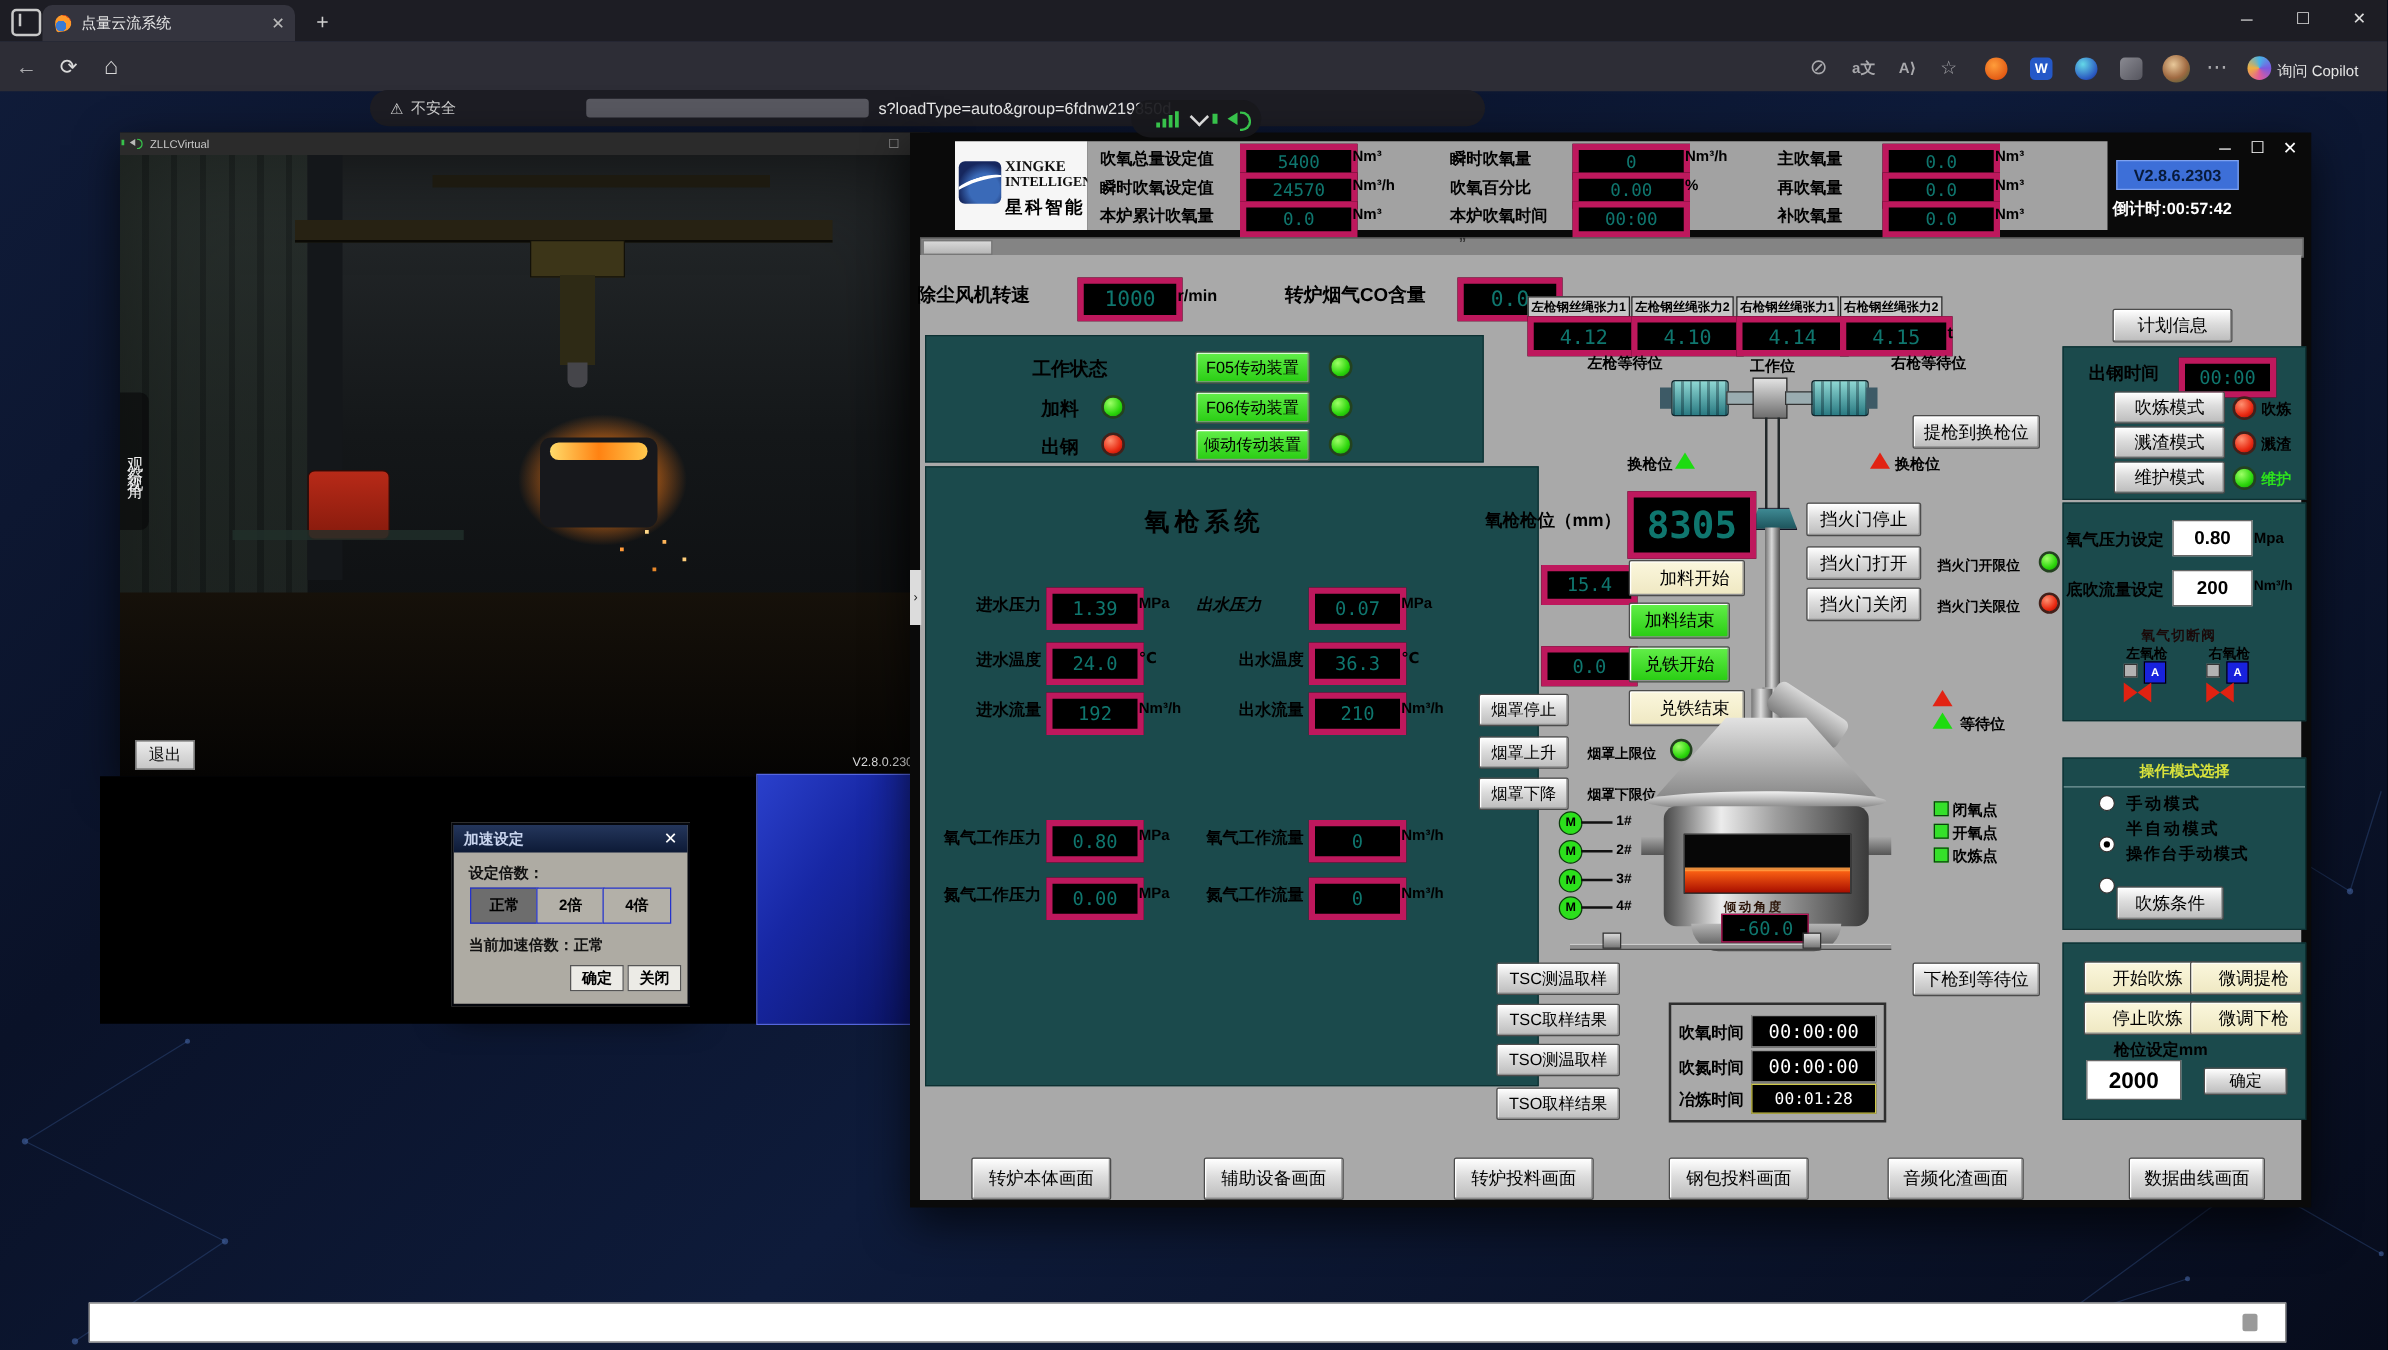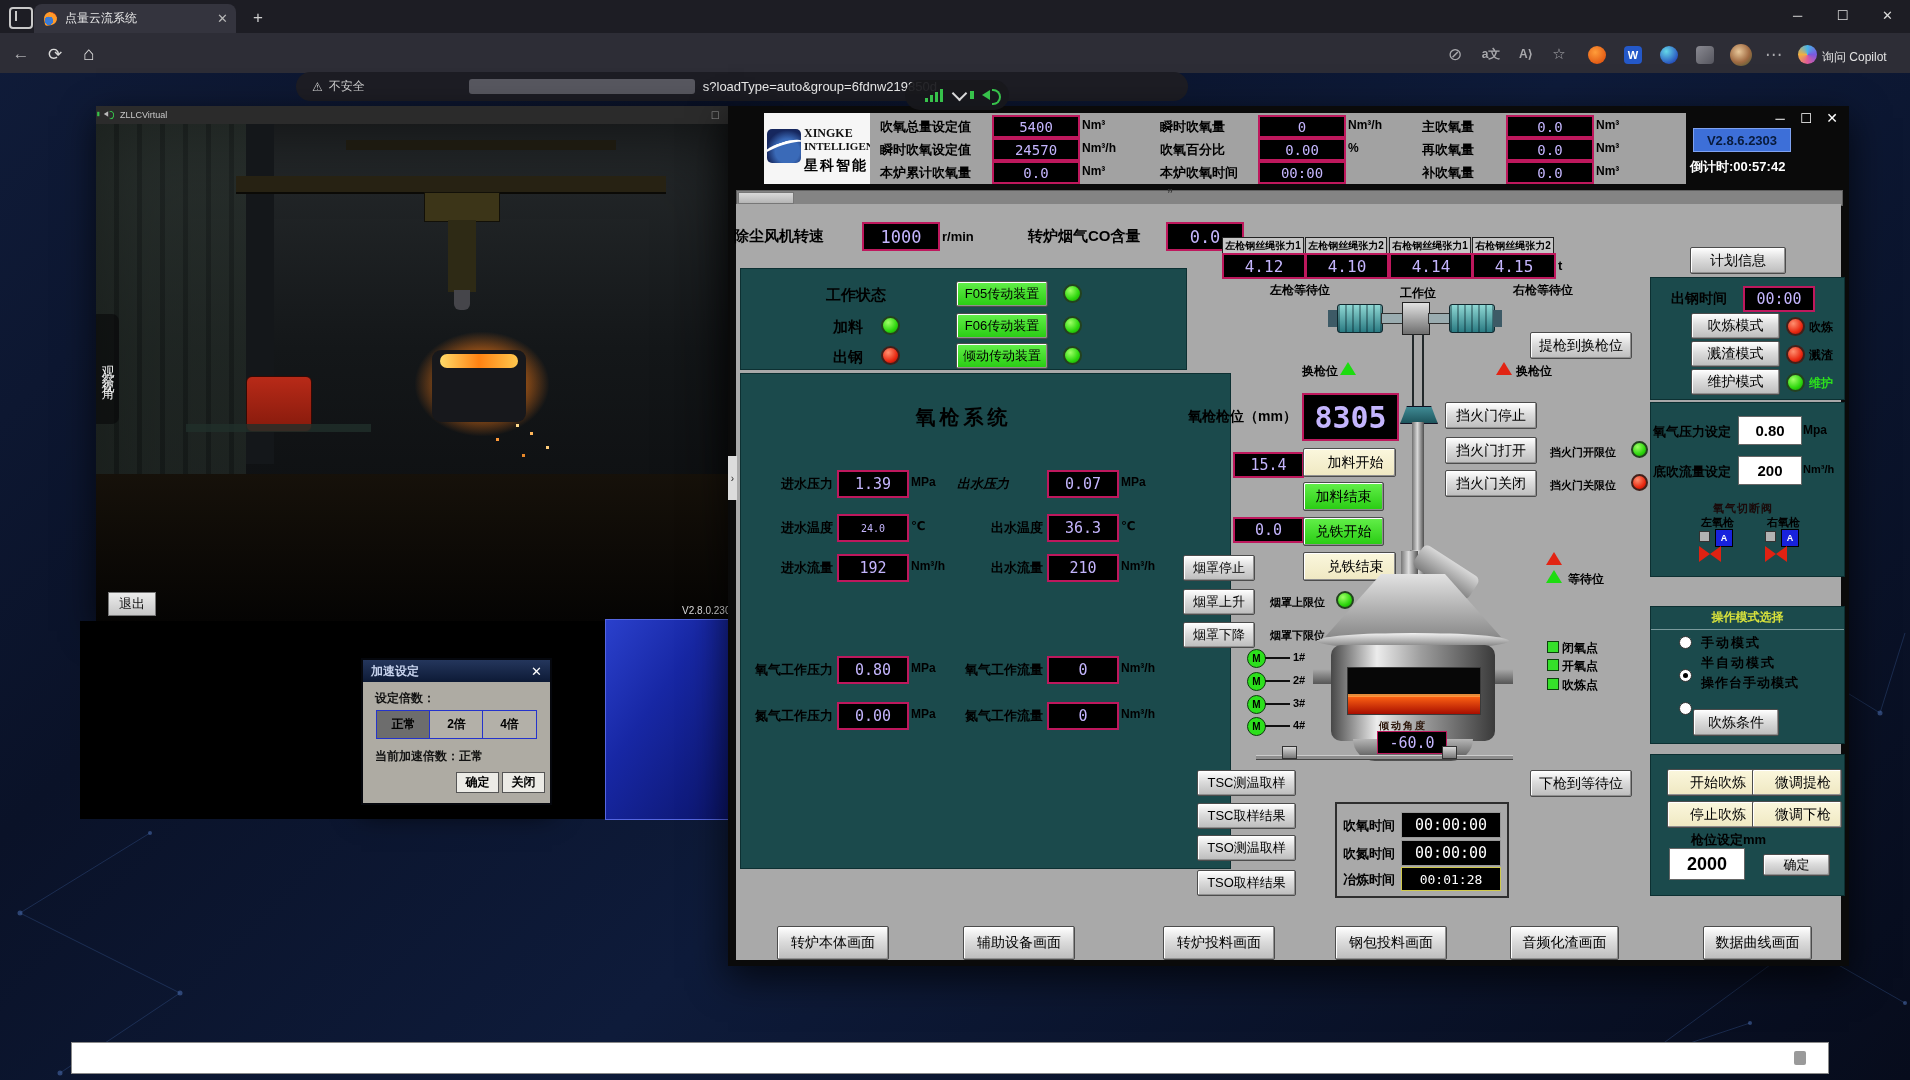--- a/index.html
+++ b/index.html
@@ -22,21 +22,21 @@
   
   .viewer{left:64px;top:106px;width:648px;height:515px;background:#151515;box-shadow:0 10px 32px rgba(0,0,0,.65);margin-left:32px;}
   .vtitle{left:0;top:0;width:648px;height:18px;background:#2b2b2b;display:flex;align-items:center;color:#c9c9c9;font-size:9px;}
   .vp{left:0;top:18px;width:648px;height:497px;overflow:hidden;background:linear-gradient(180deg,#272b2d 0%,#141719 45%,#0a0b0d 100%);box-shadow:inset 0 0 80px rgba(0,0,0,.8);}
   .viewtab{left:0;top:190px;width:23px;height:110px;background:rgba(8,8,10,.62);border-radius:0 7px 7px 0;color:#f0f0f0;
     writing-mode:vertical-rl;text-orientation:upright;letter-spacing:7px;font-size:13px;display:flex;align-items:center;justify-content:center;}
   .exitbtn{left:12px;top:468px;width:46px;height:22px;background:linear-gradient(#ececec,#c6c6c6);border:1px solid #777;font-size:13px;color:#111;}
   
   .hmi{left:728px;top:106px;width:1121px;height:860px;background:#0a0a0a;box-shadow:0 12px 36px rgba(0,0,0,.7);}
   .lbl{font-weight:bold;color:#000;}
-  .disp{background:#000;color:#c4b5fd;font-family:"DejaVu Sans Mono",monospace;border:2px solid #be185d;display:flex;align-items:center;justify-content:center;}
+  .disp{background:#000;color:#0f766e;font-family:"DejaVu Sans Mono",monospace;border:5px solid #be185d;display:flex;align-items:center;justify-content:center;}
   .wdisp{color:#fff;}
   .btn3d{background:linear-gradient(180deg,#ffffff,#dcdcdc 45%,#bcbcbc);border:1px solid #4c4c4c;border-radius:2px;
      box-shadow:inset -1px -1px 0 #8f8f8f,inset 1px 1px 0 #fff;font-weight:normal;color:#000;display:flex;align-items:center;justify-content:center;cursor:default;}
   .btn-green{background:linear-gradient(180deg,#63ef4a,#28cc12);}
   .btn-cream{background:linear-gradient(180deg,#fbf7dd,#efe8c2);padding-left:12px;}
   .led{border-radius:50%;border:2px solid #23421f;}
   .led.g{background:radial-gradient(circle at 35% 30%,#9dff66,#2cd60c 60%,#159202);}
   .led.r{background:radial-gradient(circle at 35% 30%,#ff9070,#e92a12 60%,#9c0400);border-color:#42201a;}
   .tri{width:0;height:0;border-left:8px solid transparent;border-right:8px solid transparent;}
   .tri.g{border-bottom:13px solid #1ddc10;}
@@ -247,21 +247,21 @@
       <div class="abs lbl" style="left:0;top:30px;width:445px;text-align:center;font-size:20px;letter-spacing:4px;">氧枪系统</div>
 
       <div class="abs lbl" style="left:6px;top:101px;width:86px;text-align:right;font-size:13px;">进水压力</div>
       <div class="abs disp" style="left:96px;top:96px;width:68px;height:24px;font-size:15px;">1.39</div>
       <div class="abs lbl" style="left:170px;top:101px;font-size:12px;">MPa</div>
       <div class="abs lbl" style="left:216px;top:101px;width:86px;font-size:13px;font-style:italic;">出水压力</div>
       <div class="abs disp" style="left:306px;top:96px;width:68px;height:24px;font-size:15px;">0.07</div>
       <div class="abs lbl" style="left:380px;top:101px;font-size:12px;">MPa</div>
 
       <div class="abs lbl" style="left:6px;top:145px;width:86px;text-align:right;font-size:13px;">进水温度</div>
-      <div class="abs disp" style="left:96px;top:140px;width:68px;height:24px;font-size:10px;">24.0</div>
+      <div class="abs disp" style="left:96px;top:140px;width:68px;height:24px;font-size:15px;">24.0</div>
       <div class="abs lbl" style="left:170px;top:145px;font-size:12px;">℃</div>
       <div class="abs lbl" style="left:216px;top:145px;width:86px;text-align:right;font-size:13px;">出水温度</div>
       <div class="abs disp" style="left:306px;top:140px;width:68px;height:24px;font-size:15px;">36.3</div>
       <div class="abs lbl" style="left:380px;top:145px;font-size:12px;">℃</div>
 
       <div class="abs lbl" style="left:6px;top:185px;width:86px;text-align:right;font-size:13px;">进水流量</div>
       <div class="abs disp" style="left:96px;top:180px;width:68px;height:24px;font-size:15px;">192</div>
       <div class="abs lbl" style="left:170px;top:185px;font-size:12px;">Nm³/h</div>
       <div class="abs lbl" style="left:216px;top:185px;width:86px;text-align:right;font-size:13px;">出水流量</div>
       <div class="abs disp" style="left:306px;top:180px;width:68px;height:24px;font-size:15px;">210</div>

